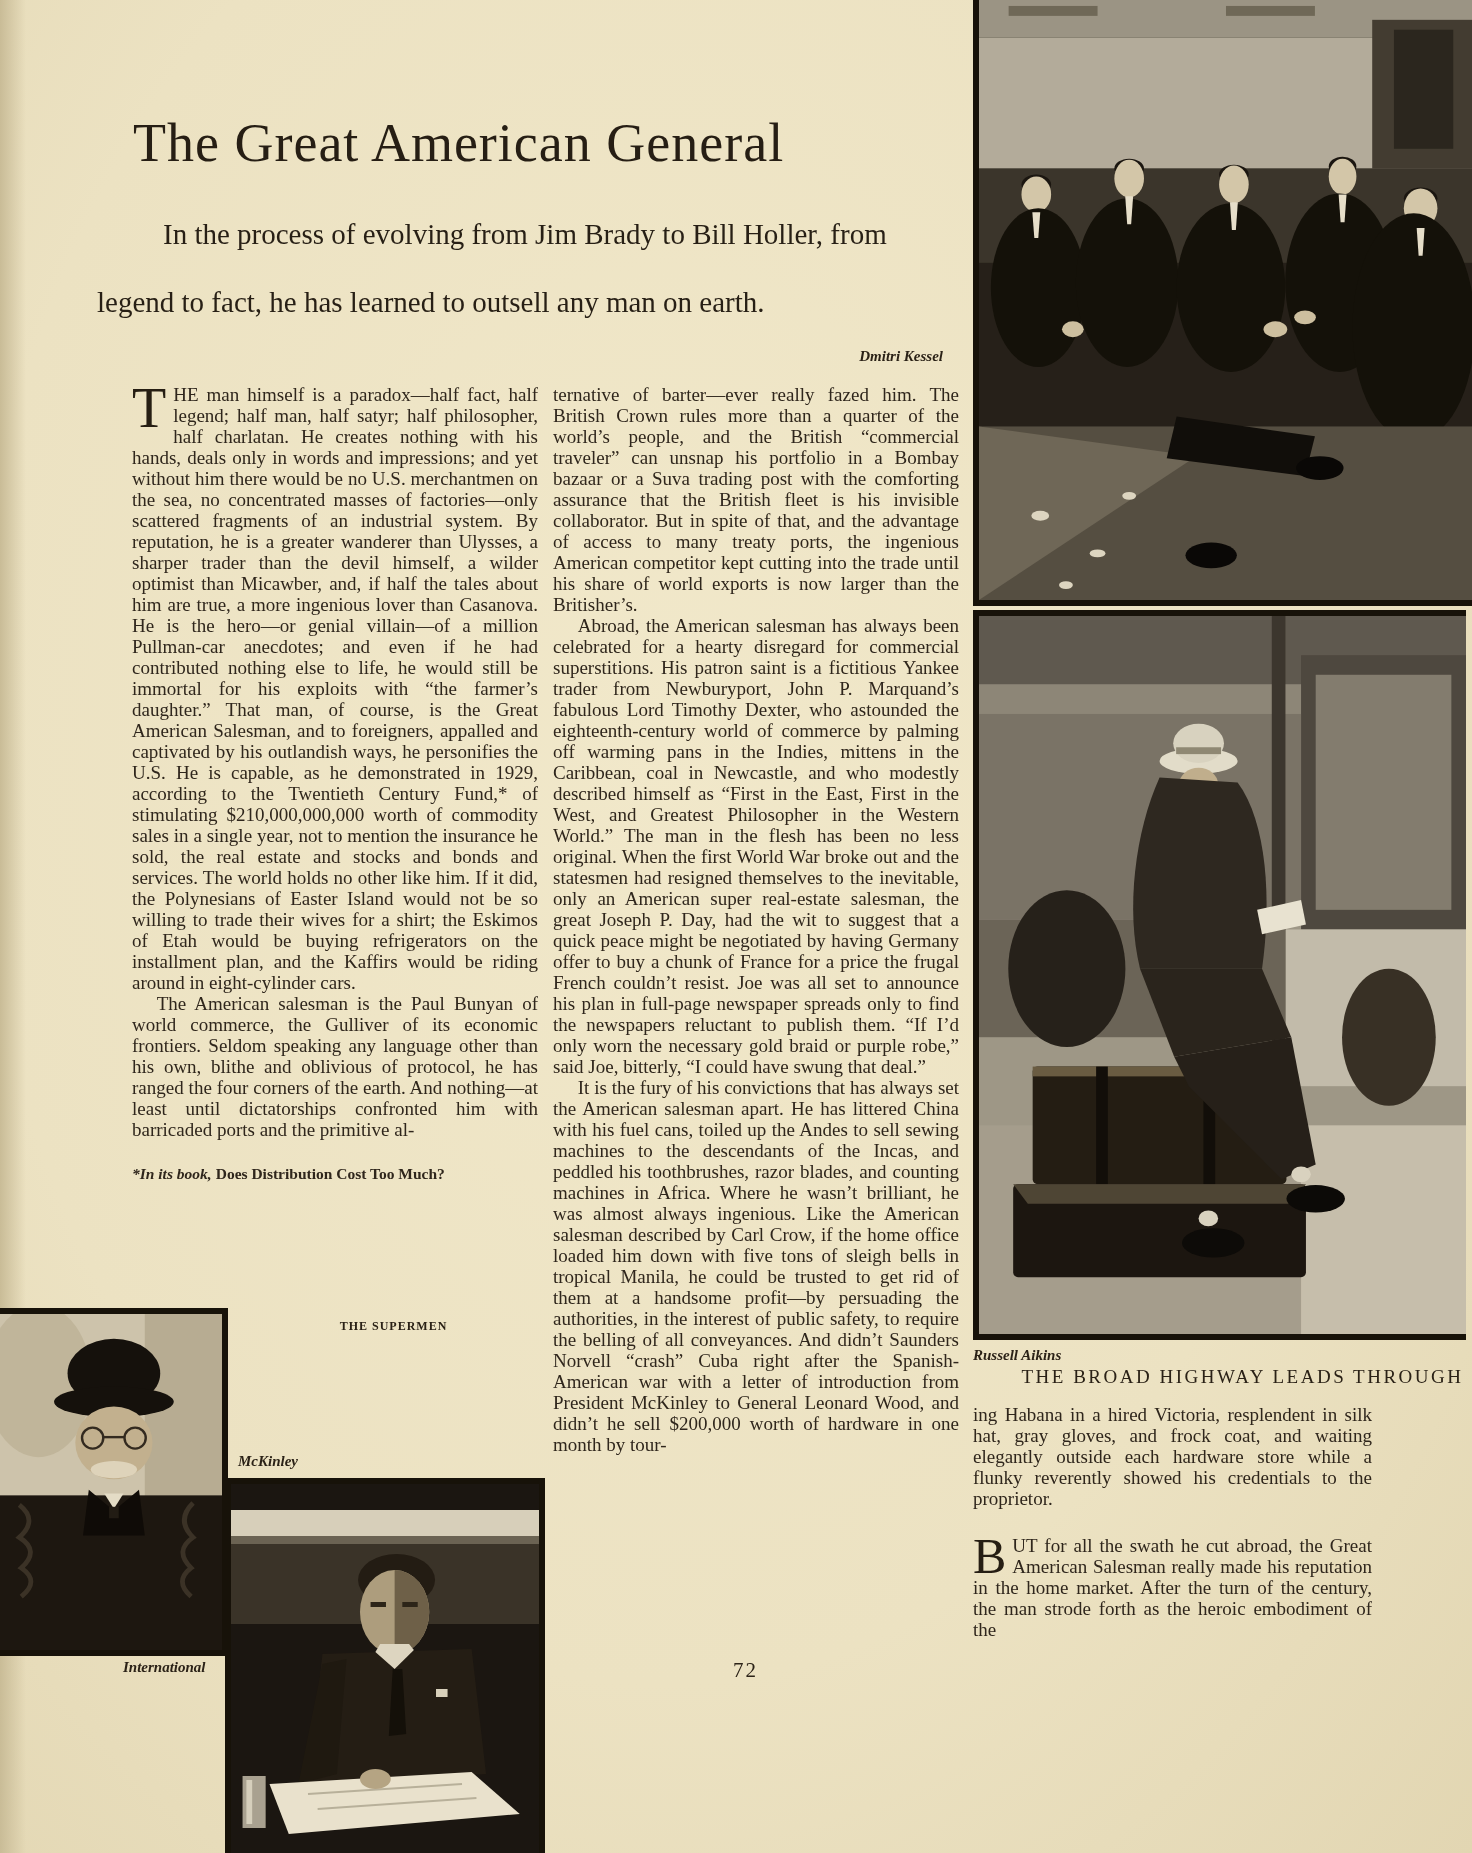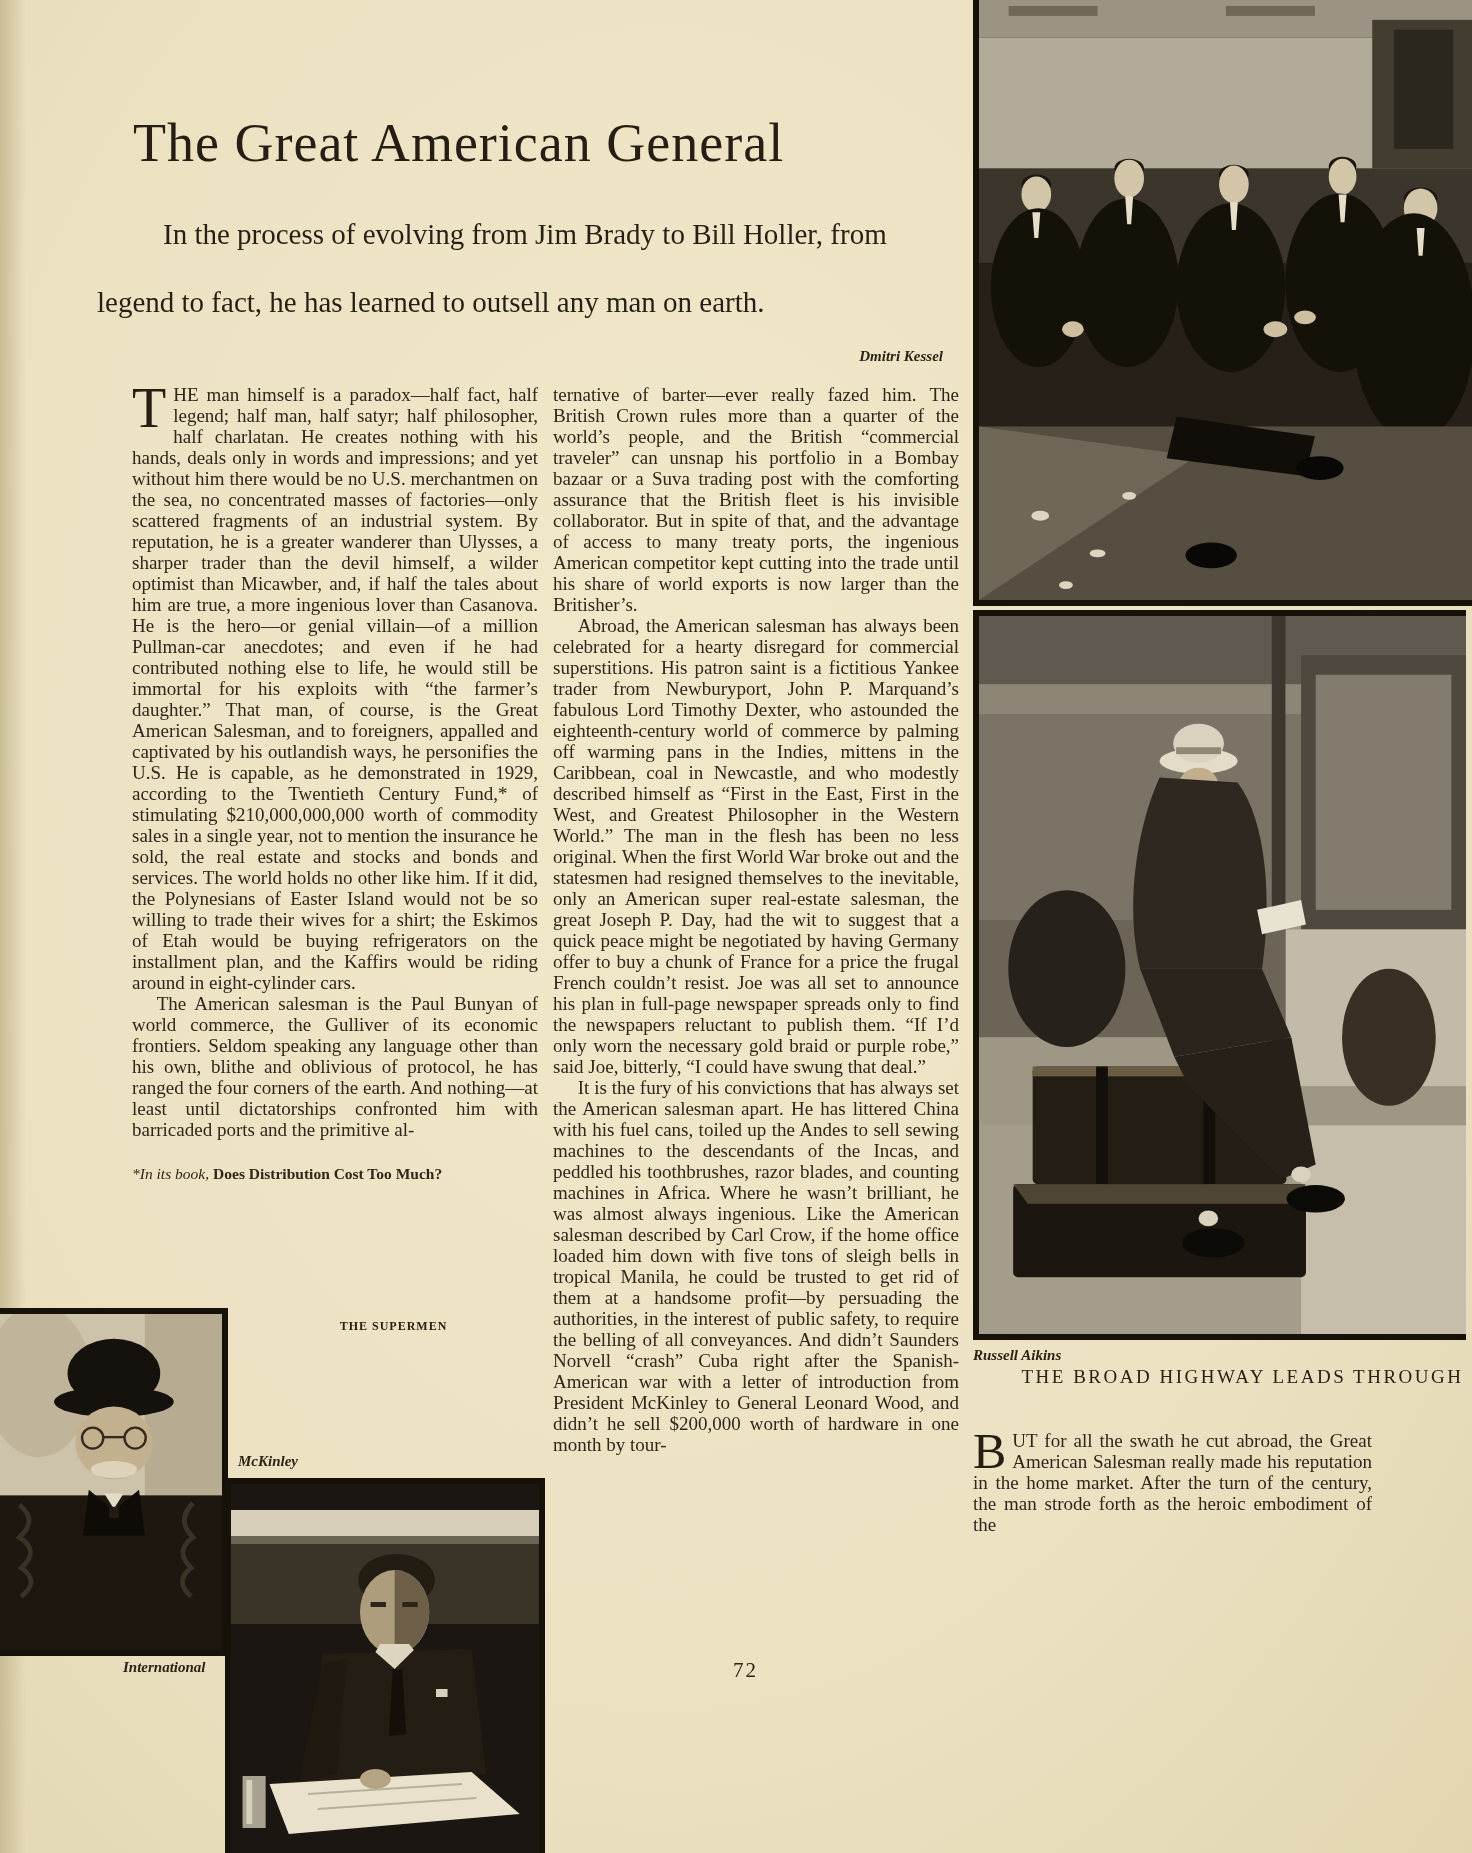--- a/index.html
+++ b/index.html
@@ -24,21 +24,21 @@
   .col{position:absolute;text-align:justify;font-size:19px;line-height:21px;color:#2f261c;}
   .col p{margin:0;}
   .col1{left:132px;top:384px;width:406px;height:812px;overflow:hidden;}
   .col2{left:553px;top:384px;width:406px;height:1252px;overflow:hidden;}
   .col3{left:973px;top:1404px;width:399px;height:236px;overflow:hidden;}
   .indent{text-indent:1.3em;}
   .dropcap{float:left;font-size:56px;line-height:43px;padding:3px 7px 0 0;color:#261e13;}
   .dropcap.small{font-size:50px;line-height:39px;padding:2px 6px 0 0;}
   .gap-top{margin-top:26px !important;}
   .footnote{margin-top:24px !important;font-size:15.5px;line-height:19px;text-align:left;}
-  .fn-italic{font-style:italic;}
+  .fn-italic{font-style:italic;font-weight:bold;}
   .fn-bold{font-weight:bold;margin-left:4px;}
   .photo{position:absolute;overflow:hidden;background:#241f18;}
   .photo svg{display:block;width:100%;height:100%;}
   .photo-top{left:973px;top:0;width:493px;height:600px;
     border-left:6px solid #171209;border-bottom:6px solid #171209;}
   .photo-bottom{left:973px;top:610px;width:487px;height:718px;
     border:6px solid #171209;border-right:none;}
   .photo-portrait{left:0;top:1308px;width:222px;height:336px;
     border:6px solid #171209;border-left:none;}
   .photo-desk{left:225px;top:1478px;width:308px;height:375px;
@@ -154,20 +154,21 @@
       <ellipse cx="235" cy="615" rx="10" ry="8" fill="#d9d2bf"></ellipse>
       <ellipse cx="345" cy="595" rx="30" ry="14" fill="#0c0a07"></ellipse>
       <ellipse cx="240" cy="640" rx="32" ry="15" fill="#0d0b08"></ellipse>
     </svg>
   </div>
 
   <div class="credit aikins">Russell Aikins</div>
   <div class="caption-broad">THE BROAD HIGHWAY LEADS THROUGH</div>
 
   <div class="col col3">
+    <p class="body-p">ing Habana in a hired Victoria, resplendent in silk hat, gray gloves, and frock coat, and waiting elegantly outside each hardware store while a flunky reverently showed his credentials to the proprietor.</p>
     <p class="body-p gap-top"><span class="dropcap small">B</span><span>UT for all the swath he cut abroad, the Great American Salesman really made his reputation in the home market. After the turn of the century, the man strode forth as the heroic embodiment of the</span></p>
   </div>
 
   <div class="supermen">
     <div class="supermen-title">THE SUPERMEN</div>
   </div>
   <div class="credit european">McKinley</div>
 
   <div class="photo photo-portrait">
     <svg viewBox="0 0 230 352" preserveAspectRatio="none">

